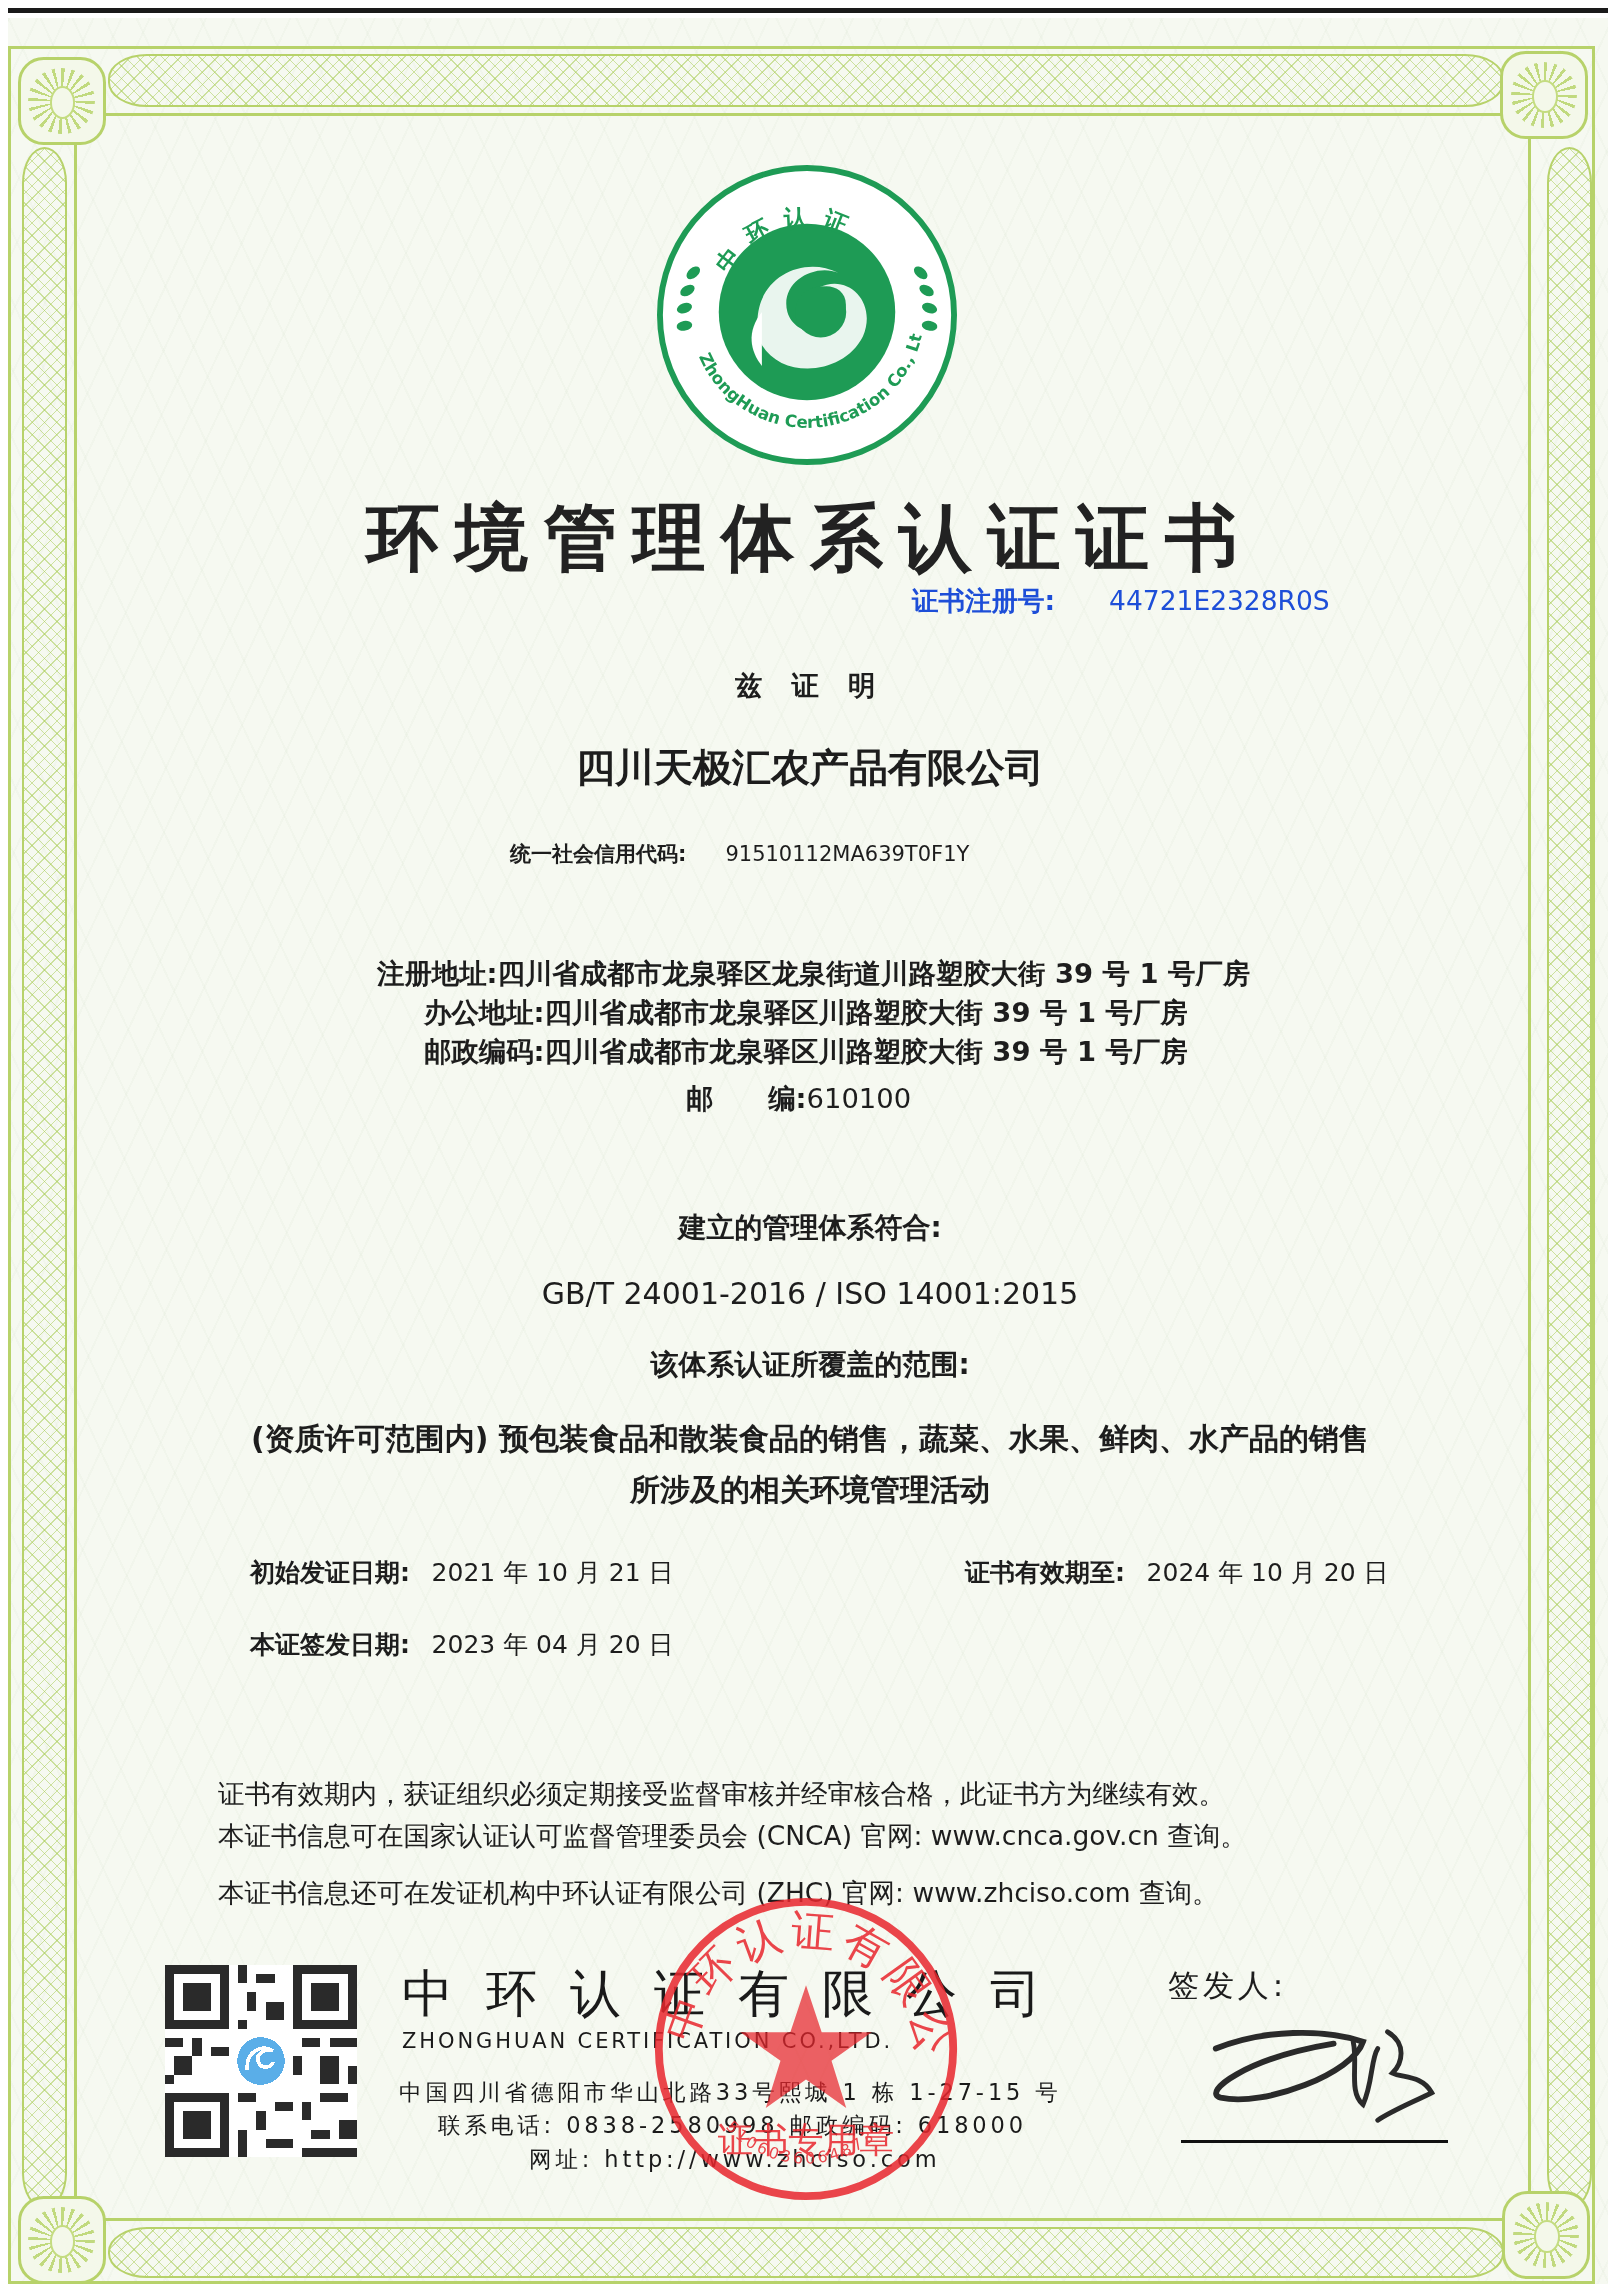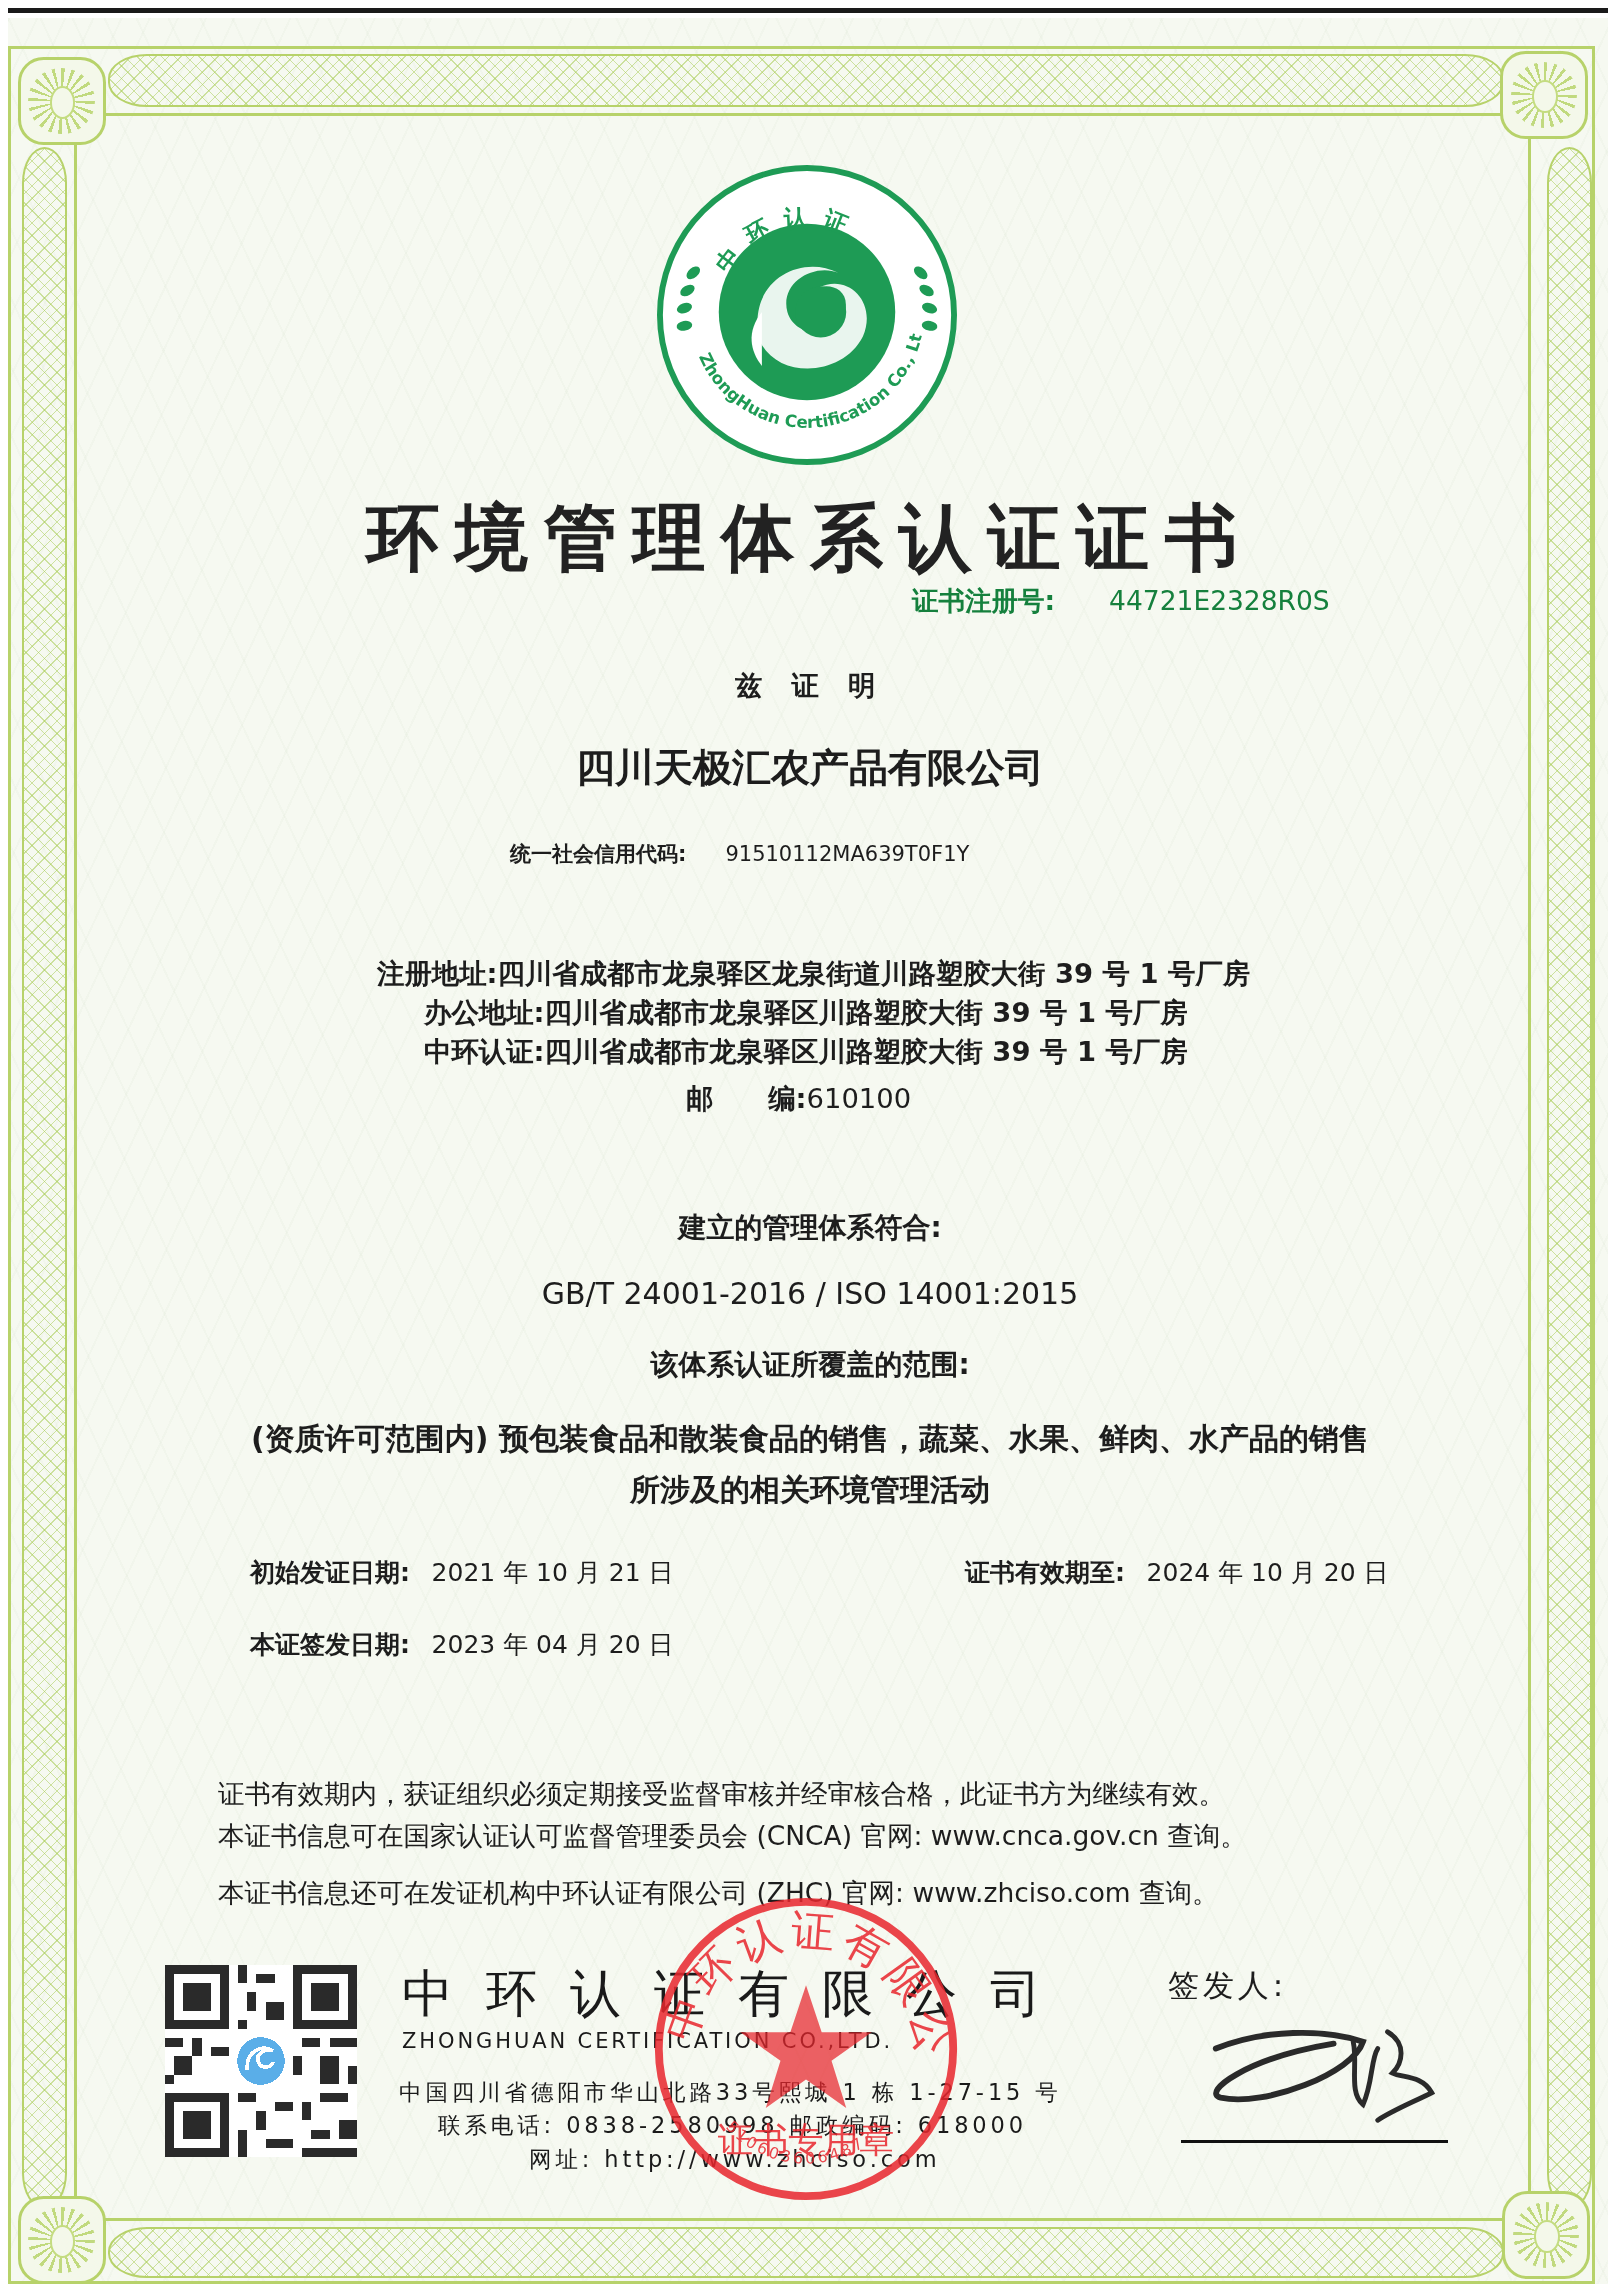--- a/index.html
+++ b/index.html
@@ -31,21 +31,21 @@
   .rosette::before { content:""; position:absolute; inset:7.8px; border-radius:50%;
       background:repeating-conic-gradient(rgba(180,210,100,0.8) 0 6deg, transparent 6deg 18deg); }
   .rosette::after { content:""; position:absolute; left:29px; top:25.5px; width:21.6px; height:29px; border:2px solid #c4dc80; border-radius:50%; background:#f4f8ea; }
   .rosette.tl { left:17.6px; top:57px; } .rosette.tr { left:1500px; top:51px; }
   .rosette.bl { left:17.6px; top:2196px; } .rosette.br { left:1502px; top:2191px; }
 
   .abs { position:absolute; }
   .center { text-align:center; }
   .logo { left:652px; top:165px; width:310px; height:300px; }
   .title { left:0; width:1620px; top:490px; font-size:73px; font-weight:bold; letter-spacing:15.7px; color:#222; text-align:center; font-family:"DejaVu Sans", sans-serif; }
-  .regno { left:912px; top:583px; font-size:26.5px; font-weight:bold; color:#15803d; }
+  .regno { left:912px; top:583px; font-size:26.5px; font-weight:bold; color:#1d4ed8; }
   .regno .v { margin-left:54px; font-weight:normal; }
   .hereby { left:0; width:1620px; top:668px; font-size:27.4px; font-weight:bold; letter-spacing:9.8px; }
   .company { left:0; width:1620px; top:741px; font-size:39px; font-weight:bold; }
   .credit { left:510px; top:840px; font-size:21px; font-weight:bold; }
   .credit .v { margin-left:39px; font-weight:normal; }
   .addr { left:0; width:1620px; font-size:27.4px; font-weight:bold; text-align:center; }
   .line-label { left:0; width:1620px; font-size:28px; font-weight:bold; text-align:center; }
   .std { left:0; width:1620px; top:1276px; font-size:30px; text-align:center; }
   .scope { left:0; width:1620px; font-size:30px; font-weight:bold; text-align:center; }
   .date { font-size:25px; font-weight:bold; }
@@ -118,21 +118,21 @@
   <span>统一社会信用代码:</span><span class="v">91510112MA639T0F1Y</span>
 </div>
 
 <div class="abs addr" style="top:956px; left:377px; width:auto; text-align:left;">
   <span>注册地址:</span><span>四川省成都市龙泉驿区龙泉街道川路塑胶大街 39 号 1 号厂房</span>
 </div>
 <div class="abs addr" style="top:995px; left:424px; width:auto; text-align:left;">
   <span>办公地址:</span><span>四川省成都市龙泉驿区川路塑胶大街 39 号 1 号厂房</span>
 </div>
 <div class="abs addr" style="top:1034px; left:424px; width:auto; text-align:left;">
-  <span>中环认证:</span><span>四川省成都市龙泉驿区川路塑胶大街 39 号 1 号厂房</span>
+  <span>邮政编码:</span><span>四川省成都市龙泉驿区川路塑胶大街 39 号 1 号厂房</span>
 </div>
 <div class="abs addr" style="top:1081px; left:686px; width:auto; text-align:left;">
   <span>邮　　编:</span><span style="font-weight:normal">610100</span>
 </div>
 
 <div class="abs line-label" style="top:1209px;">建立的管理体系符合:</div>
 <div class="abs std">GB/T 24001-2016 / ISO 14001:2015</div>
 <div class="abs line-label" style="top:1346px;">该体系认证所覆盖的范围:</div>
 <div class="abs scope" style="top:1419px;text-align:center;">(资质许可范围内) 预包装食品和散装食品的销售，蔬菜、水果、鲜肉、水产品的销售</div>
 <div class="abs scope" style="top:1470px;">所涉及的相关环境管理活动</div>

